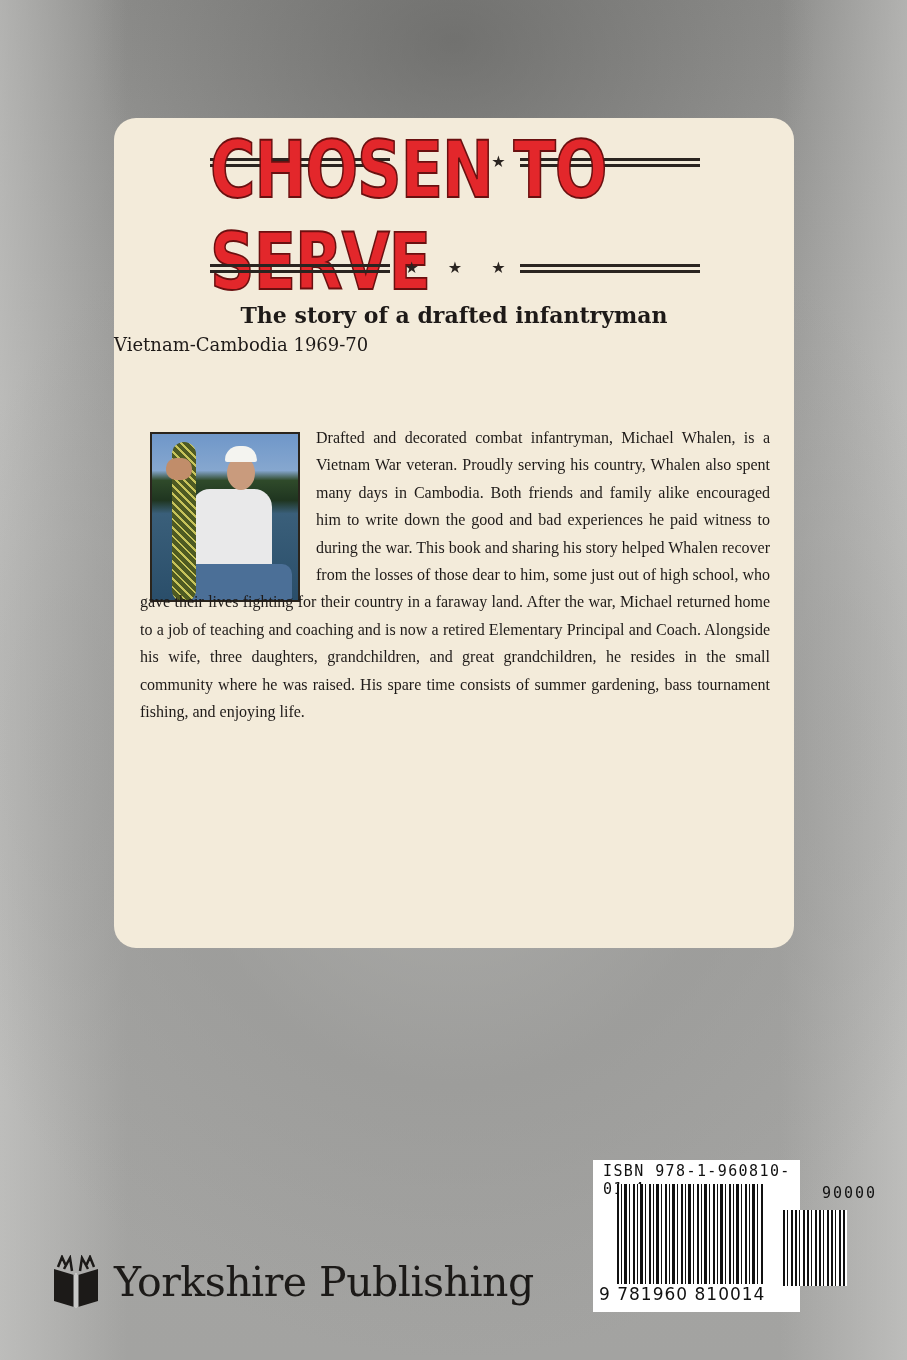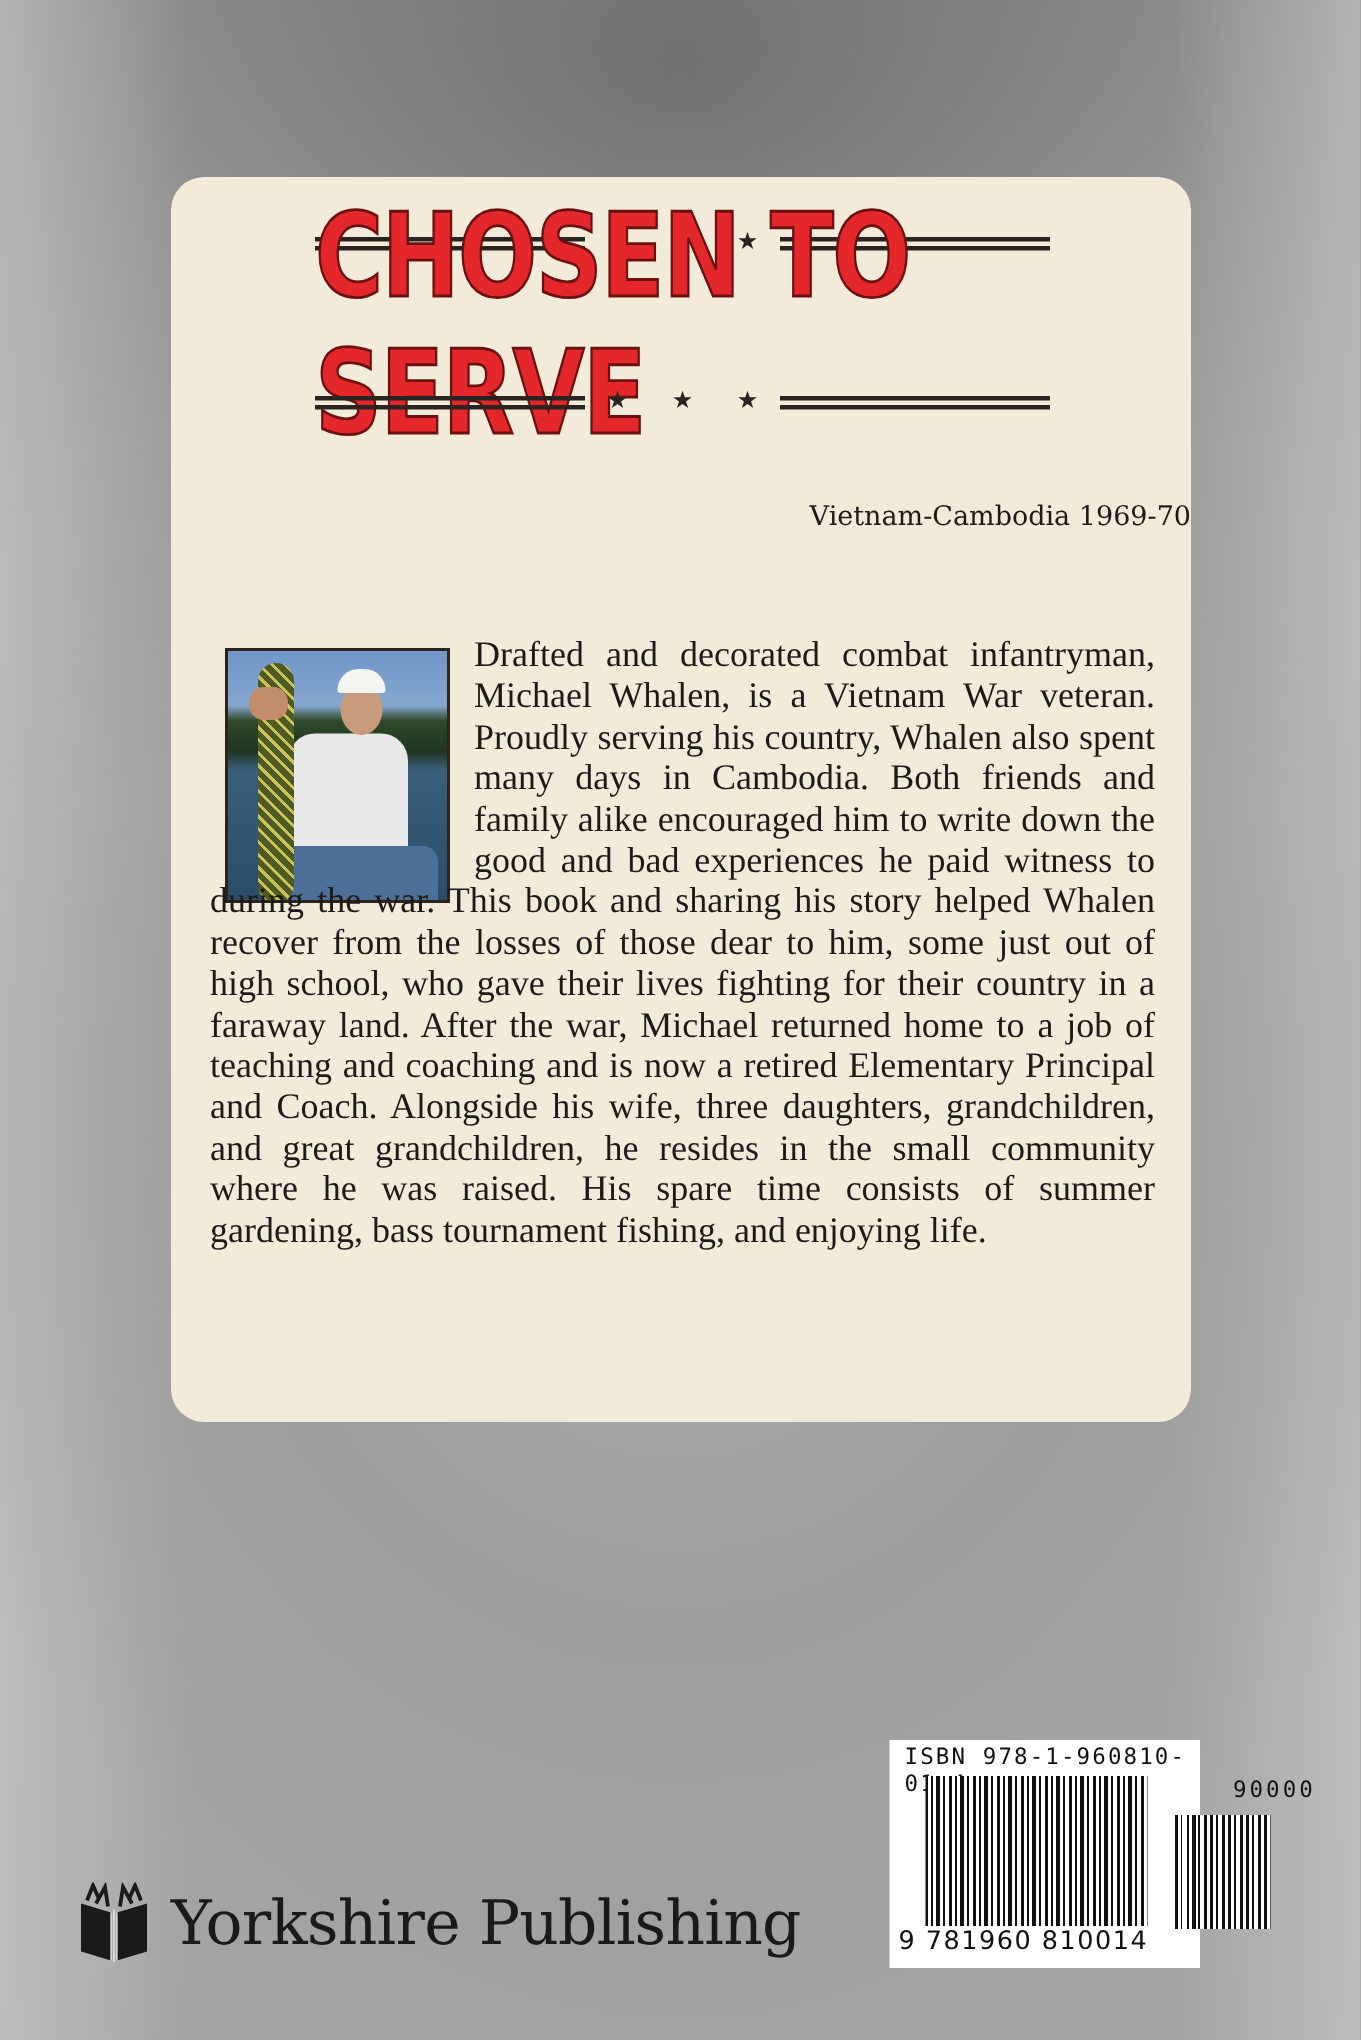--- a/index.html
+++ b/index.html
@@ -29,37 +29,37 @@
       font-family: "DejaVu Sans", sans-serif; font-weight: bold; font-size: 62px;
       color: #e3272b; letter-spacing: -1px;
       transform: scaleY(1.25); text-transform: uppercase;
       -webkit-text-stroke: 1.5px #6a1010;
     }
     .subtitle {
       position: absolute; left: 0; top: 184px; width: 680px; text-align: center;
       font-family: "DejaVu Serif", serif; font-weight: bold; font-size: 22px; color: #1e1a18;
     }
     .subtitle2 {
-      position: absolute; left: 0; top: 216px; width: 680px; text-align: right;
+      position: absolute; left: 0; top: 216px; width: 680px; text-align: left;
       font-family: "DejaVu Serif", serif; font-size: 18px; color: #1e1a18;
     }
     .photo {
       position: absolute; left: 36px; top: 314px; width: 150px; height: 170px;
       border: 2px solid #2a241c; box-sizing: border-box; overflow: hidden;
       background: linear-gradient(180deg, #6f97c9 0%, #86a7cf 22%, #2f4a2a 28%, #1f3520 40%, #3a5f7a 48%, #2a4e6a 100%);
     }
     .photo .shirt { position: absolute; left: 40px; top: 55px; width: 80px; height: 80px; background: #e9e9ea; border-radius: 18px 18px 4px 4px; }
     .photo .face { position: absolute; left: 75px; top: 22px; width: 28px; height: 34px; background: #c99b7d; border-radius: 50%; }
     .photo .cap { position: absolute; left: 73px; top: 12px; width: 32px; height: 16px; background: #f4f4f0; border-radius: 14px 14px 2px 2px; }
     .photo .jeans { position: absolute; left: 30px; top: 130px; width: 110px; height: 40px; background: #4b6f97; border-radius: 10px 10px 0 0; }
     .photo .fish { position: absolute; left: 20px; top: 8px; width: 24px; height: 160px; background: repeating-linear-gradient(45deg, #4e5a22 0 4px, #c7c35a 4px 6px); border-radius: 12px; }
     .photo .hand { position: absolute; left: 14px; top: 24px; width: 26px; height: 22px; background: #c18d6a; border-radius: 10px; }
     .body-text {
       position: absolute; left: 26px; top: 306px; width: 630px;
-      font-family: "Liberation Serif", serif; font-size: 24px; line-height: 27.4px; color: #1e1a18;
+      font-family: "Liberation Serif", serif; font-size: 16px; line-height: 27.4px; color: #1e1a18;
       text-align: justify;
     }
     .body-text .float-spacer { float: left; width: 176px; height: 160px; }
     .barcode {
       position: absolute; left: 593px; top: 1160px; width: 207px; height: 152px; background: #fff;
     }
     .isbn-text {
       position: absolute; left: 10px; top: 2px; font-family: "DejaVu Sans Mono", monospace; font-size: 15px; color: #111; letter-spacing: 1.4px;
     }
     .bars-main {
@@ -102,20 +102,21 @@
       <div class="rule"></div>
       <div class="stars">
         <span>★</span>
         <span>★</span>
         <span>★</span>
       </div>
       <div class="rule"></div>
     </div>
   </div>
 
+  <div class="subtitle">The story of a drafted infantryman</div>
   <div class="subtitle2">Vietnam-Cambodia 1969-70</div>
 
   <div class="photo" title="Man in white cap holding a large northern pike on a boat">
     <div class="shirt"></div>
     <div class="face"></div>
     <div class="cap"></div>
     <div class="jeans"></div>
     <div class="fish"></div>
     <div class="hand"></div>
   </div>

